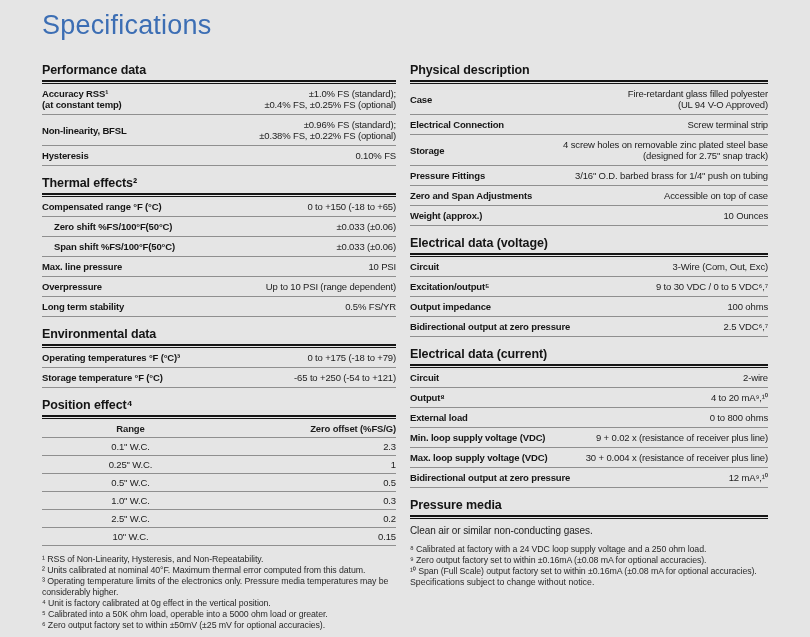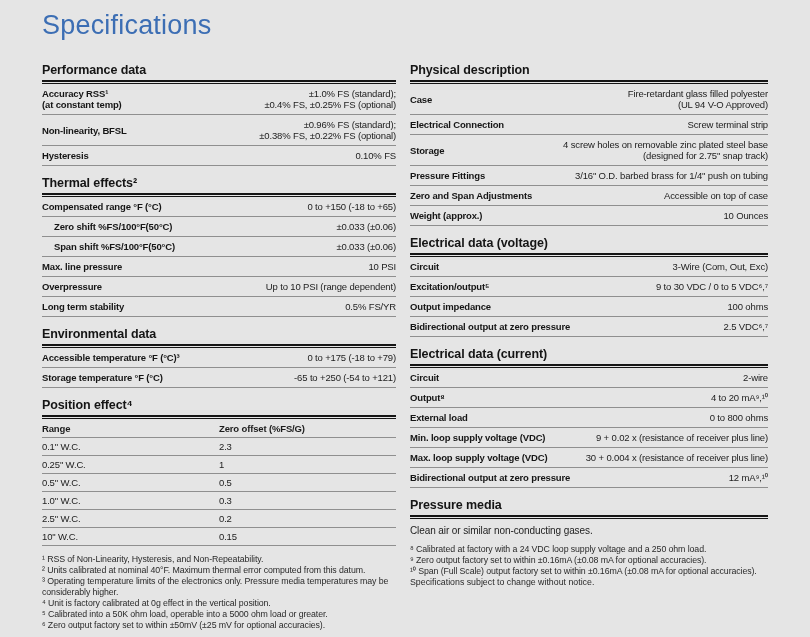--- a/index.html
+++ b/index.html
@@ -24,22 +24,22 @@
     letter-spacing:-0.15px; }
   .row .lbl { font-weight:bold; color:#151515; white-space:pre-line; padding-right:8px; }
   .row .val { text-align:right; color:#222; white-space:pre-line; }
   .row.ind .lbl { padding-left:12px; }
 
   .pos-table { width:100%; }
   .pos-hrow, .pos-row { display:flex; border-bottom:1px solid #8f8f8f;
     font-size:9.5px; line-height:11px; letter-spacing:-0.15px; }
   .pos-hrow { font-weight:bold; padding:4px 0 3px; }
   .pos-row { padding:3px 0; }
-  .pos-c1 { width:50%; text-align:left; }
-  .pos-c2 { width:50%; text-align:left; }
+  .pos-c1 { width:50%; text-align:center; }
+  .pos-c2 { width:50%; text-align:right; }
 
   .footnotes { margin-top:8px; }
   .fn { font-size:8.8px; line-height:11px; color:#2a2a2a; letter-spacing:-0.1px; }
 
   .media-text { font-size:10px; color:#222; padding-top:6px; letter-spacing:-0.1px; }
   .disclaimer { font-size:8.8px; color:#2a2a2a; }
 </style>
 </head>
 <body>
 
@@ -95,21 +95,21 @@
       <div class="row">
         <span class="lbl">Long term stability</span>
         <span class="val">0.5% FS/YR</span>
       </div>
     </div>
 
     <div class="sec">
       <h2 class="sec-head">Environmental data</h2>
       <div class="sec-rule"></div>
       <div class="row">
-        <span class="lbl">Accessible temperature °F (°C)³</span>
+        <span class="lbl">Operating temperatures °F (°C)³</span>
         <span class="val">0 to +175 (-18 to +79)</span>
       </div>
       <div class="row">
         <span class="lbl">Storage temperature °F (°C)</span>
         <span class="val">-65 to +250 (-54 to +121)</span>
       </div>
     </div>
 
     <div class="sec pos-sec">
       <h2 class="sec-head">Position effect⁴</h2>

